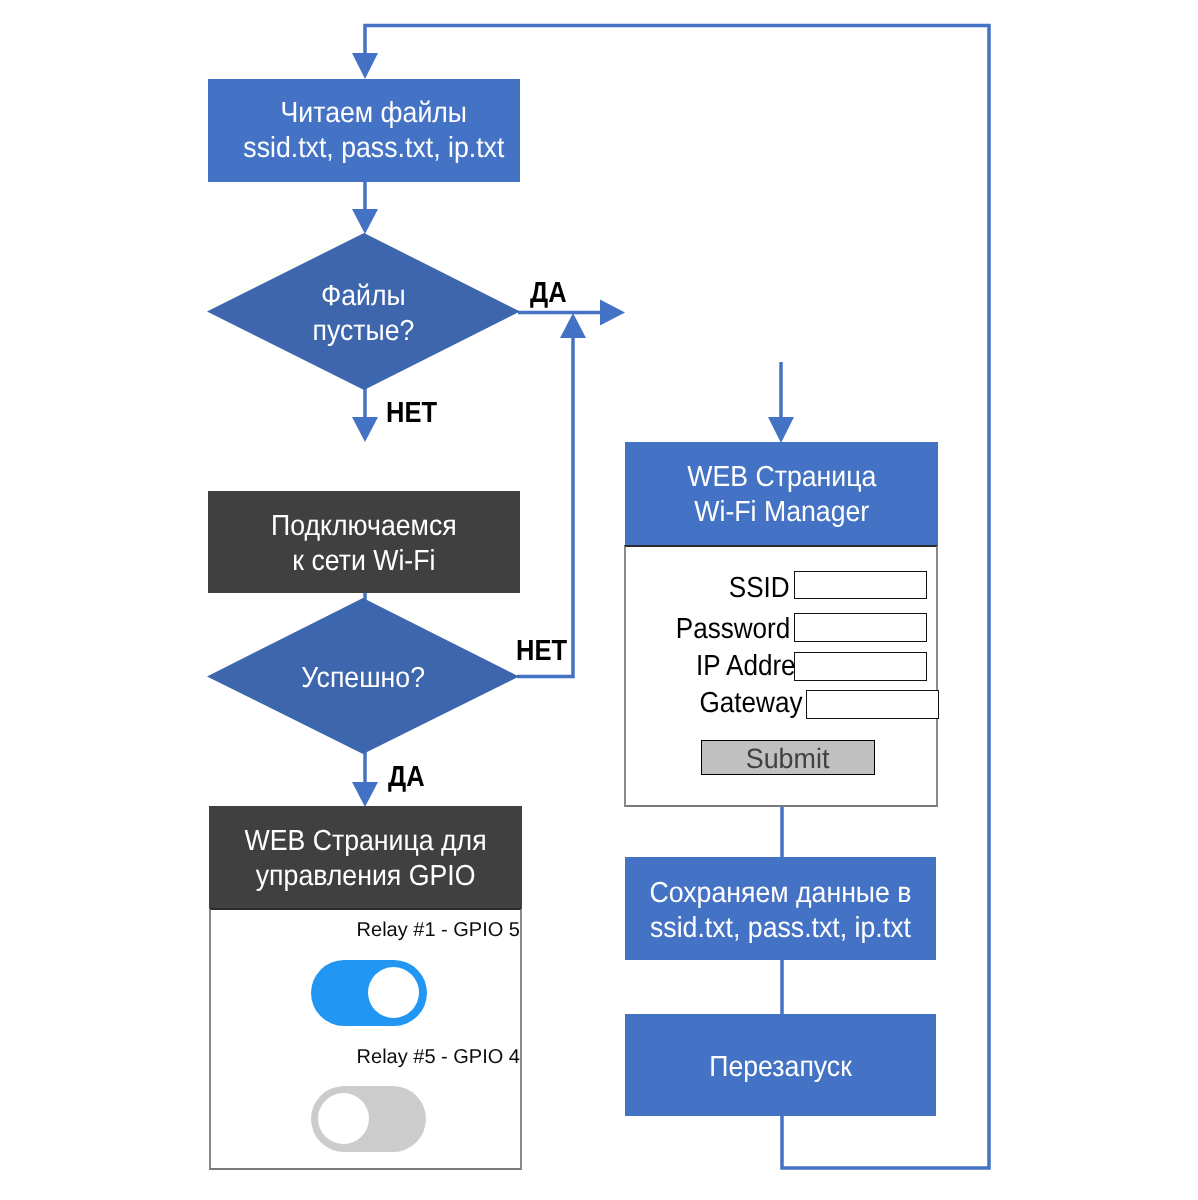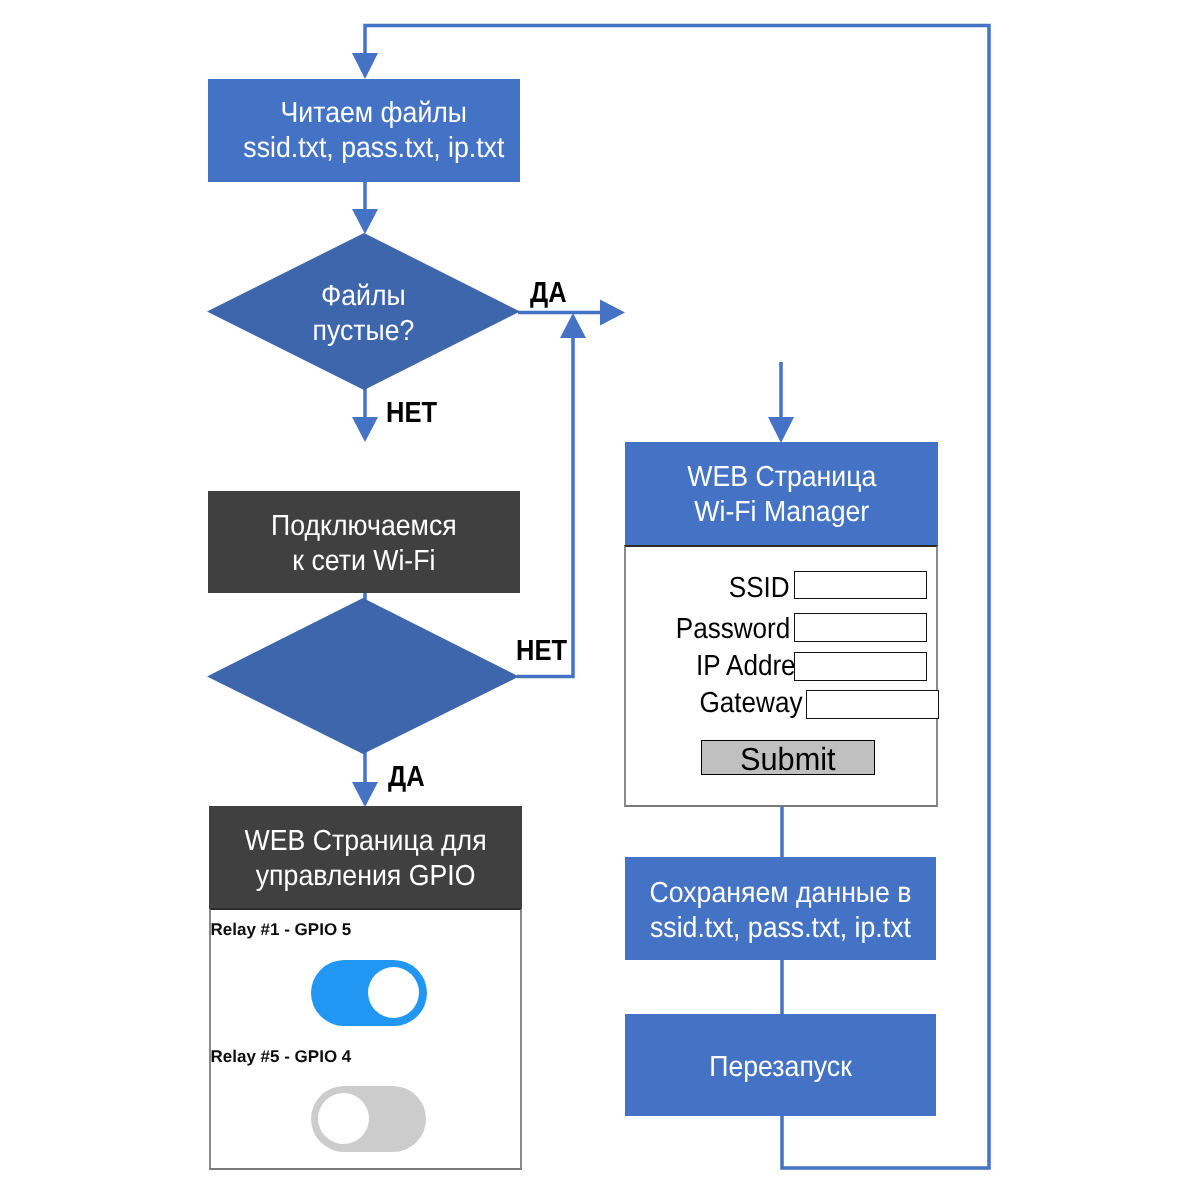--- a/index.html
+++ b/index.html
@@ -22,26 +22,26 @@
   .panel{position:absolute;box-sizing:border-box;background:#ffffff;
          border-top:2px solid #2b2b2b;border-left:2px solid #8a8a8a;border-right:2px solid #8a8a8a;border-bottom:2px solid #7a7a7a;}
 
   .formrow{position:absolute;}
   .formlabel{position:absolute;right:0;top:0;font-size:29px;color:#000;
              line-height:29px;white-space:nowrap;transform:scaleX(0.9) translateZ(0);
              transform-origin:right center;}
   .formbox{position:absolute;box-sizing:border-box;border:1.5px solid #121212;
            background:#ffffff;padding:0;margin:0;outline:none;font-size:16px;}
   .submitbtn{position:absolute;box-sizing:border-box;background:#c0c0c0;
-             border:1.5px solid #000;color:#000000;font-size:32px;line-height:36px;
+             border:1.5px solid #000;color:#404040;font-size:28px;line-height:36px;
              text-align:center;padding:0;font-family:"Liberation Sans",sans-serif;}
   .submitbtn span{display:inline-block;transform:scaleX(0.96) translateZ(0);}
 
-  .relaylabel{position:absolute;width:100%;text-align:left;font-weight:bold;
-              font-size:17px;line-height:16px;color:#0d0d0d;white-space:nowrap;transform:translateZ(0);}
+  .relaylabel{position:absolute;width:100%;text-align:right;font-weight:normal;
+              font-size:20px;line-height:16px;color:#0d0d0d;white-space:nowrap;transform:translateZ(0);}
   .toggle{position:absolute;box-sizing:border-box;border-radius:999px;}
   .knob{position:absolute;border-radius:50%;background:#ffffff;}
 </style>
 </head>
 <body>
 
 <div id="stage">
 
   <svg class="layer" viewBox="0 0 1198 1200">
     <g stroke="#4472C4" fill="none" stroke-width="3.5" stroke-linecap="butt">
@@ -113,20 +113,25 @@
       <span class="txt">Файлы</span>
       <span class="txt">пустые?</span>
     </div>
   </div>
 
   <div class="node" style="left:625px;top:1014px;width:311px;height:102px;background:#4472C4;">
     <div>
       <span class="txt">Перезапуск</span>
     </div>
   </div>
+  <div class="node" style="left:207px;top:598px;width:312px;height:156px;">
+    <div>
+      <span class="txt">Успешно?</span>
+    </div>
+  </div>
 
   <div class="edgelabel" style="left:530px;top:279px;">ДА</div>
   <div class="edgelabel" style="left:386px;top:399px;">НЕТ</div>
   <div class="edgelabel" style="left:516px;top:637px;">НЕТ</div>
   <div class="edgelabel" style="left:388px;top:763px;">ДА</div>
 
   <div class="panel" style="left:624px;top:545px;width:314px;height:261.5px;">
     <div class="formrow" style="left:0;top:27px;width:164px;height:27px;">
       <span class="formlabel">SSID</span>
       <input class="formbox" type="text" style="left: 168px; top: -3px; width: 133px; height: 28px;" value="">

